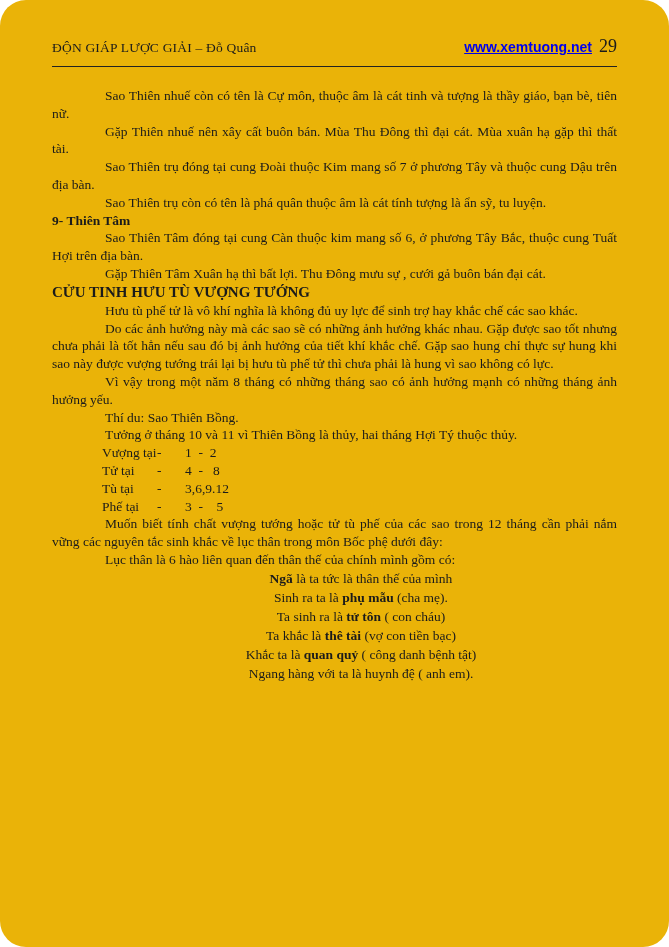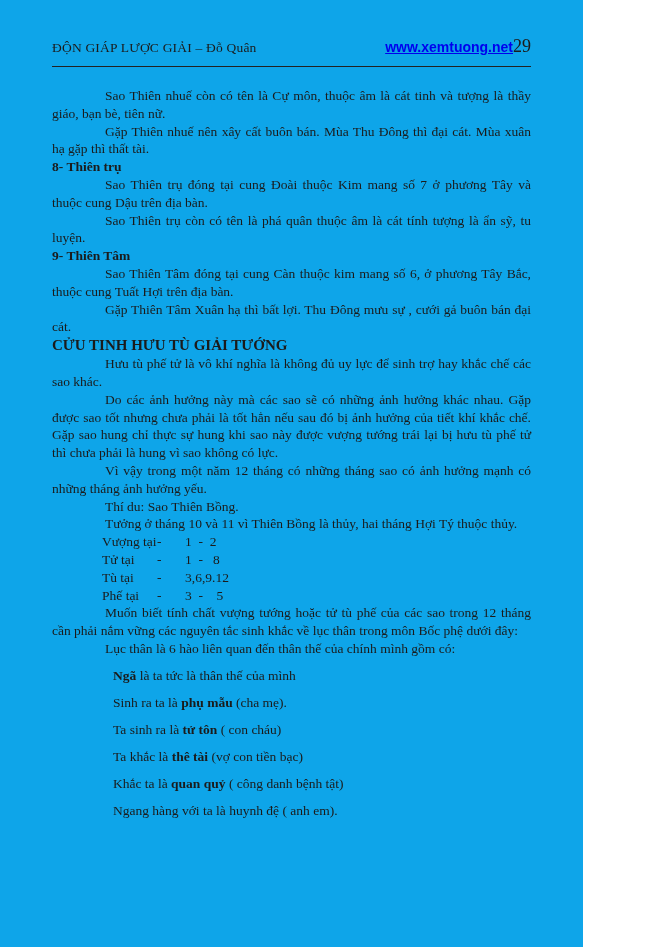--- a/index.html
+++ b/index.html
@@ -2,41 +2,43 @@
 <html><head>
 <meta charset="utf-8">
 <style>
   html, body {
     margin: 0;
     padding: 0;
     background: #ffffff;
   }
   .page {
     position: relative;
-    width: 583px;
+    width: 669px;
     height: 947px;
-    background: #0ea5e9;
+    background: #eab308;
     color: #1b1b1b;
     font-family: "Liberation Serif", serif;
     overflow: hidden;
     box-sizing: border-box;
+    border-radius: 26px;
   }
   .header {
     display: flex;
     justify-content: space-between;
     align-items: baseline;
     margin: 36px 52px 0 52px;
     font-size: 13.5px;
   }
   .header .doc-title {
     letter-spacing: 0.2px;
   }
   .header .right {
     display: flex;
     align-items: baseline;
+    gap: 7px;
     justify-content: flex-end;
   }
   .site-link {
     font-family: "Liberation Sans", sans-serif;
     font-weight: bold;
     font-size: 14px;
     text-decoration: underline;
     cursor: pointer;
   }
   .page-num {
@@ -73,68 +75,67 @@
     display: grid;
     grid-template-columns: 55px 28px auto;
     margin-left: 50px;
     text-align: left;
   }
   .trow .val { white-space: pre; }
   .luc-than {
     line-height: 19px;
   }
   .luc-than .li {
-    margin: 8px;
+    margin: 0;
     text-indent: 53px;
-    text-align: left;
+    text-align: center;
   }
   .b { font-weight: bold; }
 </style>
 </head>
 <body>
 
 <div class="page">
 
   <div class="header">
     <span class="doc-title">ĐỘN GIÁP LƯỢC GIẢI – Đỗ Quân</span>
     <span class="right">
       <span class="site-link" style="color: rgb(0, 0, 238);">www.xemtuong.net</span>
       <span class="page-num">29</span>
     </span>
   </div>
   <div class="header-divider"></div>
 
   <div class="content">
     <p>Sao Thiên nhuế còn có tên là Cự môn, thuộc âm là cát tinh và tượng là thầy giáo, bạn bè, tiên nữ.</p>
     <p>Gặp Thiên nhuế nên xây cất buôn bán. Mùa Thu Đông thì đại cát. Mùa xuân hạ gặp thì thất tài.</p>
-    <p class="star-heading">8- Thiên trụ</p>
     <p>Sao Thiên trụ đóng tại cung Đoài thuộc Kim mang số 7 ở phương Tây và thuộc cung Dậu trên địa bàn.</p>
     <p>Sao Thiên trụ còn có tên là phá quân  thuộc âm  là cát tính tượng là ẩn sỹ, tu luyện.</p>
     <p class="star-heading">9- Thiên Tâm</p>
     <p>Sao Thiên Tâm đóng tại cung Càn thuộc kim mang số 6, ở phương Tây Bắc, thuộc cung Tuất Hợi trên địa bàn.</p>
     <p>Gặp Thiên Tâm Xuân hạ thì bất lợi. Thu Đông mưu sự , cưới gả buôn bán đại cát.</p>
 
-    <p class="section-title">CỬU TINH HƯU TÙ GIẢI TƯỚNG</p>
+    <p class="section-title">CỬU TINH HƯU TÙ VƯỢNG TƯỚNG</p>
 
     <p>Hưu  tù phế tử là vô khí nghĩa là không đủ uy lực để sinh trợ hay khắc chế các sao khác.</p>
     <p>Do các ảnh hưởng này mà các sao sẽ có những ảnh hưởng khác nhau. Gặp được sao tốt nhưng chưa phải là tốt hẳn nếu sau đó bị ảnh hưởng của tiết khí khắc chế. Gặp sao hung chỉ thực sự hung khi sao này được vượng tướng trái lại bị hưu tù phế tử thì chưa phải là hung vì sao không có lực.</p>
-    <p>Vì vậy trong một năm 12 tháng có những tháng sao có ảnh hưởng mạnh có những tháng ảnh hưởng yếu.</p>
+    <p>Vì vậy trong một năm 8 tháng có những tháng sao có ảnh hưởng mạnh có những tháng ảnh hưởng yếu.</p>
     <p>Thí du: Sao Thiên Bồng.</p>
     <p>Tưởng ở tháng 10 và 11 vì Thiên Bồng là thủy, hai tháng Hợi Tý thuộc thủy.</p>
 
     <div>
       <div class="trow">
         <span class="lbl">Vượng tại</span>
         <span class="dash">-</span>
         <span class="val">1  -  2</span>
       </div>
       <div class="trow">
         <span class="lbl">Tử tại</span>
         <span class="dash">-</span>
-        <span class="val">1  -   8</span>
+        <span class="val">4  -   8</span>
       </div>
       <div class="trow">
         <span class="lbl">Tù tại</span>
         <span class="dash">-</span>
         <span class="val">3,6,9.12</span>
       </div>
       <div class="trow">
         <span class="lbl">Phế tại</span>
         <span class="dash">-</span>
         <span class="val">3  -    5</span>

